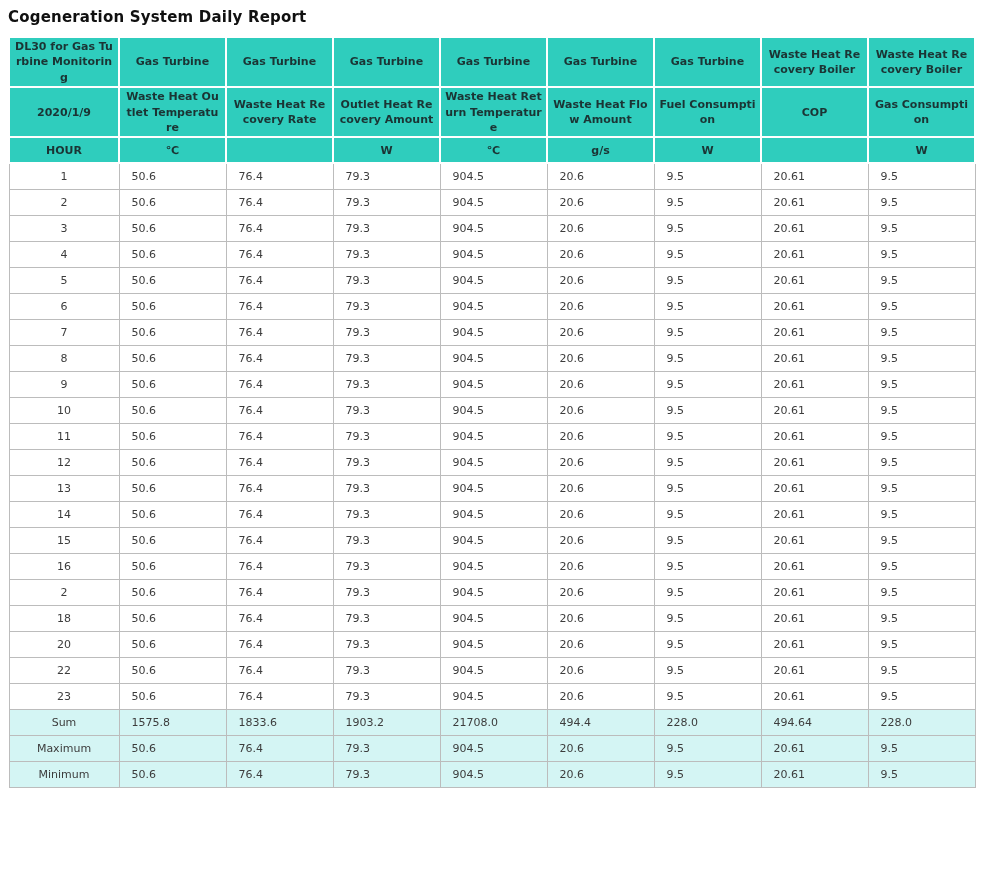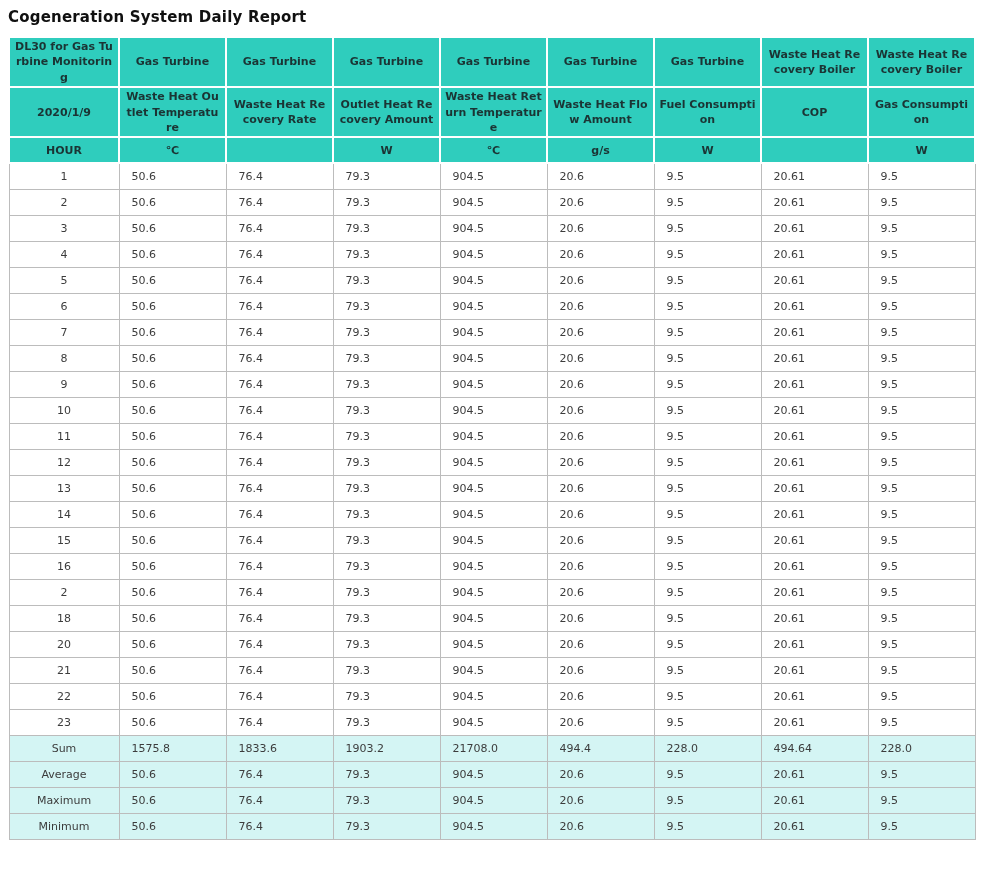--- a/index.html
+++ b/index.html
@@ -312,31 +312,20 @@
           <td>50.6</td>
           <td>76.4</td>
           <td>79.3</td>
           <td>904.5</td>
           <td>20.6</td>
           <td>9.5</td>
           <td>20.61</td>
           <td>9.5</td>
         </tr>
         <tr>
-          <td class="center">21</td>
-          <td>50.6</td>
-          <td>76.4</td>
-          <td>79.3</td>
-          <td>904.5</td>
-          <td>20.6</td>
-          <td>9.5</td>
-          <td>20.61</td>
-          <td>9.5</td>
-        </tr>
-        <tr>
           <td class="center">22</td>
           <td>50.6</td>
           <td>76.4</td>
           <td>79.3</td>
           <td>904.5</td>
           <td>20.6</td>
           <td>9.5</td>
           <td>20.61</td>
           <td>9.5</td>
         </tr>
@@ -358,31 +347,20 @@
           <td>1575.8</td>
           <td>1833.6</td>
           <td>1903.2</td>
           <td>21708.0</td>
           <td>494.4</td>
           <td>228.0</td>
           <td>494.64</td>
           <td>228.0</td>
         </tr>
         <tr>
-          <td class="center">Average</td>
-          <td>50.6</td>
-          <td>76.4</td>
-          <td>79.3</td>
-          <td>904.5</td>
-          <td>20.6</td>
-          <td>9.5</td>
-          <td>20.61</td>
-          <td>9.5</td>
-        </tr>
-        <tr>
           <td class="center">Maximum</td>
           <td>50.6</td>
           <td>76.4</td>
           <td>79.3</td>
           <td>904.5</td>
           <td>20.6</td>
           <td>9.5</td>
           <td>20.61</td>
           <td>9.5</td>
         </tr>

